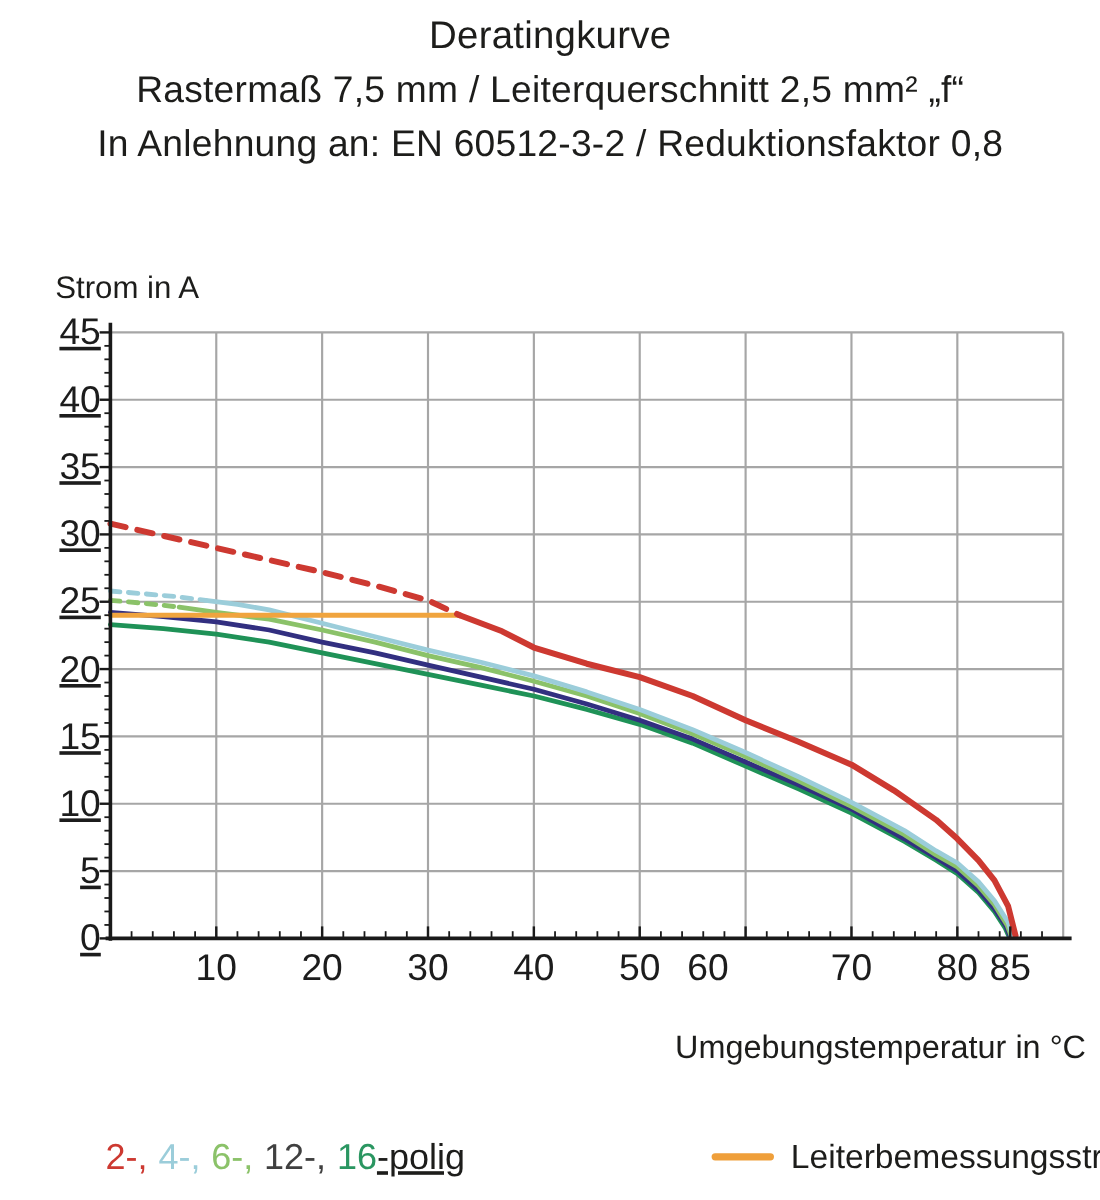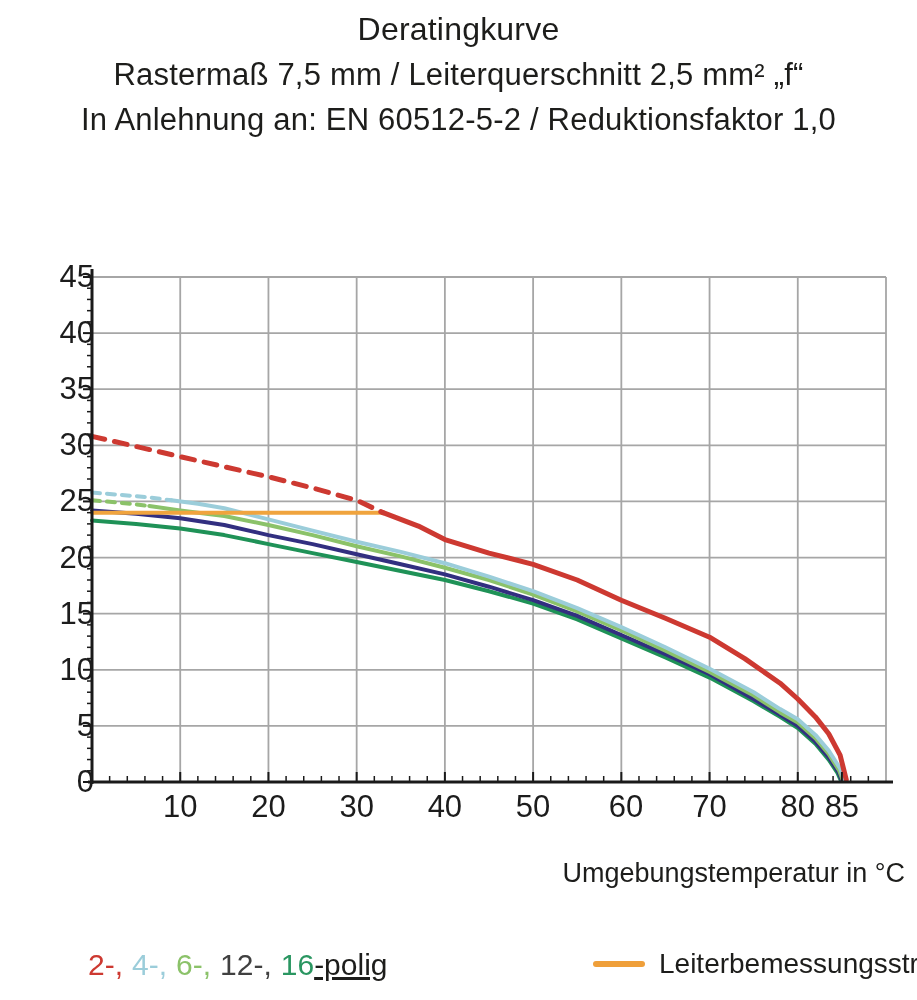--- a/index.html
+++ b/index.html
@@ -26,21 +26,21 @@
   }
   .x-axis-title{
     position:absolute;right:12px;top:858px;
     font-size:27px;color:#1d1d1b;white-space:nowrap;
   }
   #plot{position:absolute;left:0;top:0;}
   .tick-label{
     position:absolute;font-size:31px;color:#1c1c1c;
     line-height:34px;white-space:nowrap;
   }
-  .ylab{width:66px;left:28px;text-align:right;}
+  .ylab{width:66px;left:18px;text-align:right;text-decoration:underline;}
   .xlab{width:80px;margin-left:-40px;text-align:center;top:790px;}
   .legend-left{
     position:absolute;left:88px;top:948px;
     font-size:30px;white-space:nowrap;
   }
   .legend-left span{margin-right:9px;}
   .legend-left .suffix{margin-left:-9px;margin-right:0;color:#1d1d1b;text-decoration:underline;}
   .legend-right{
     position:absolute;left:593px;top:948px;
     display:flex;align-items:center;gap:14px;
@@ -52,23 +52,24 @@
   }
 </style>
 </head>
 <body>
 
 <div class="page">
 
   <div class="title-block">
     <div class="t1">Deratingkurve</div>
     <div>Rastermaß 7,5 mm / Leiterquerschnitt 2,5 mm² „f“</div>
-    <div>In Anlehnung an: EN 60512-5-2 / Reduktionsfaktor 1,0</div>
+    <div>In Anlehnung an: EN 60512-3-2 / Reduktionsfaktor 0,8</div>
   </div>
 
+  <div class="y-axis-title">Strom in A</div>
 
   <svg id="plot" width="917" height="1000" viewBox="0 0 917 1000">
       <line x1="92" x2="886" y1="725.8888888888889" y2="725.8888888888889" stroke="#a6a6a6" stroke-width="1.8"></line>
       <line x1="92" x2="886" y1="669.7777777777778" y2="669.7777777777778" stroke="#a6a6a6" stroke-width="1.8"></line>
       <line x1="92" x2="886" y1="613.6666666666666" y2="613.6666666666666" stroke="#a6a6a6" stroke-width="1.8"></line>
       <line x1="92" x2="886" y1="557.5555555555555" y2="557.5555555555555" stroke="#a6a6a6" stroke-width="1.8"></line>
       <line x1="92" x2="886" y1="501.44444444444446" y2="501.44444444444446" stroke="#a6a6a6" stroke-width="1.8"></line>
       <line x1="92" x2="886" y1="445.3333333333333" y2="445.3333333333333" stroke="#a6a6a6" stroke-width="1.8"></line>
       <line x1="92" x2="886" y1="389.22222222222223" y2="389.22222222222223" stroke="#a6a6a6" stroke-width="1.8"></line>
       <line x1="92" x2="886" y1="333.1111111111111" y2="333.1111111111111" stroke="#a6a6a6" stroke-width="1.8"></line>
@@ -195,21 +196,21 @@
       <div class="tick-label ylab" style="top: 484.444px;">25</div>
       <div class="tick-label ylab" style="top: 428.333px;">30</div>
       <div class="tick-label ylab" style="top: 372.222px;">35</div>
       <div class="tick-label ylab" style="top: 316.111px;">40</div>
       <div class="tick-label ylab" style="top: 260px;">45</div>
       <div class="tick-label xlab" style="left: 180.222px;">10</div>
       <div class="tick-label xlab" style="left: 268.444px;">20</div>
       <div class="tick-label xlab" style="left: 356.667px;">30</div>
       <div class="tick-label xlab" style="left: 444.889px;">40</div>
       <div class="tick-label xlab" style="left: 533.111px;">50</div>
-      <div class="tick-label xlab" style="left: 626px;">60</div>
+      <div class="tick-label xlab" style="left: 590px;">60</div>
       <div class="tick-label xlab" style="left: 709.556px;">70</div>
       <div class="tick-label xlab" style="left: 797.778px;">80</div>
       <div class="tick-label xlab" style="left: 841.889px;">85</div>
     </div>
 
   <div class="x-axis-title">Umgebungstemperatur in °C</div>
 
   <div class="legend-left" id="legend-left"><span style="color: rgb(205, 57, 49);">2-,</span><span style="color: rgb(155, 205, 218);">4-,</span><span style="color: rgb(139, 194, 105);">6-,</span><span style="color: #404040;">12-,</span><span style="color: rgb(42, 150, 97);">16</span><span class="suffix">-polig</span></div>
 
   <div class="legend-right">

